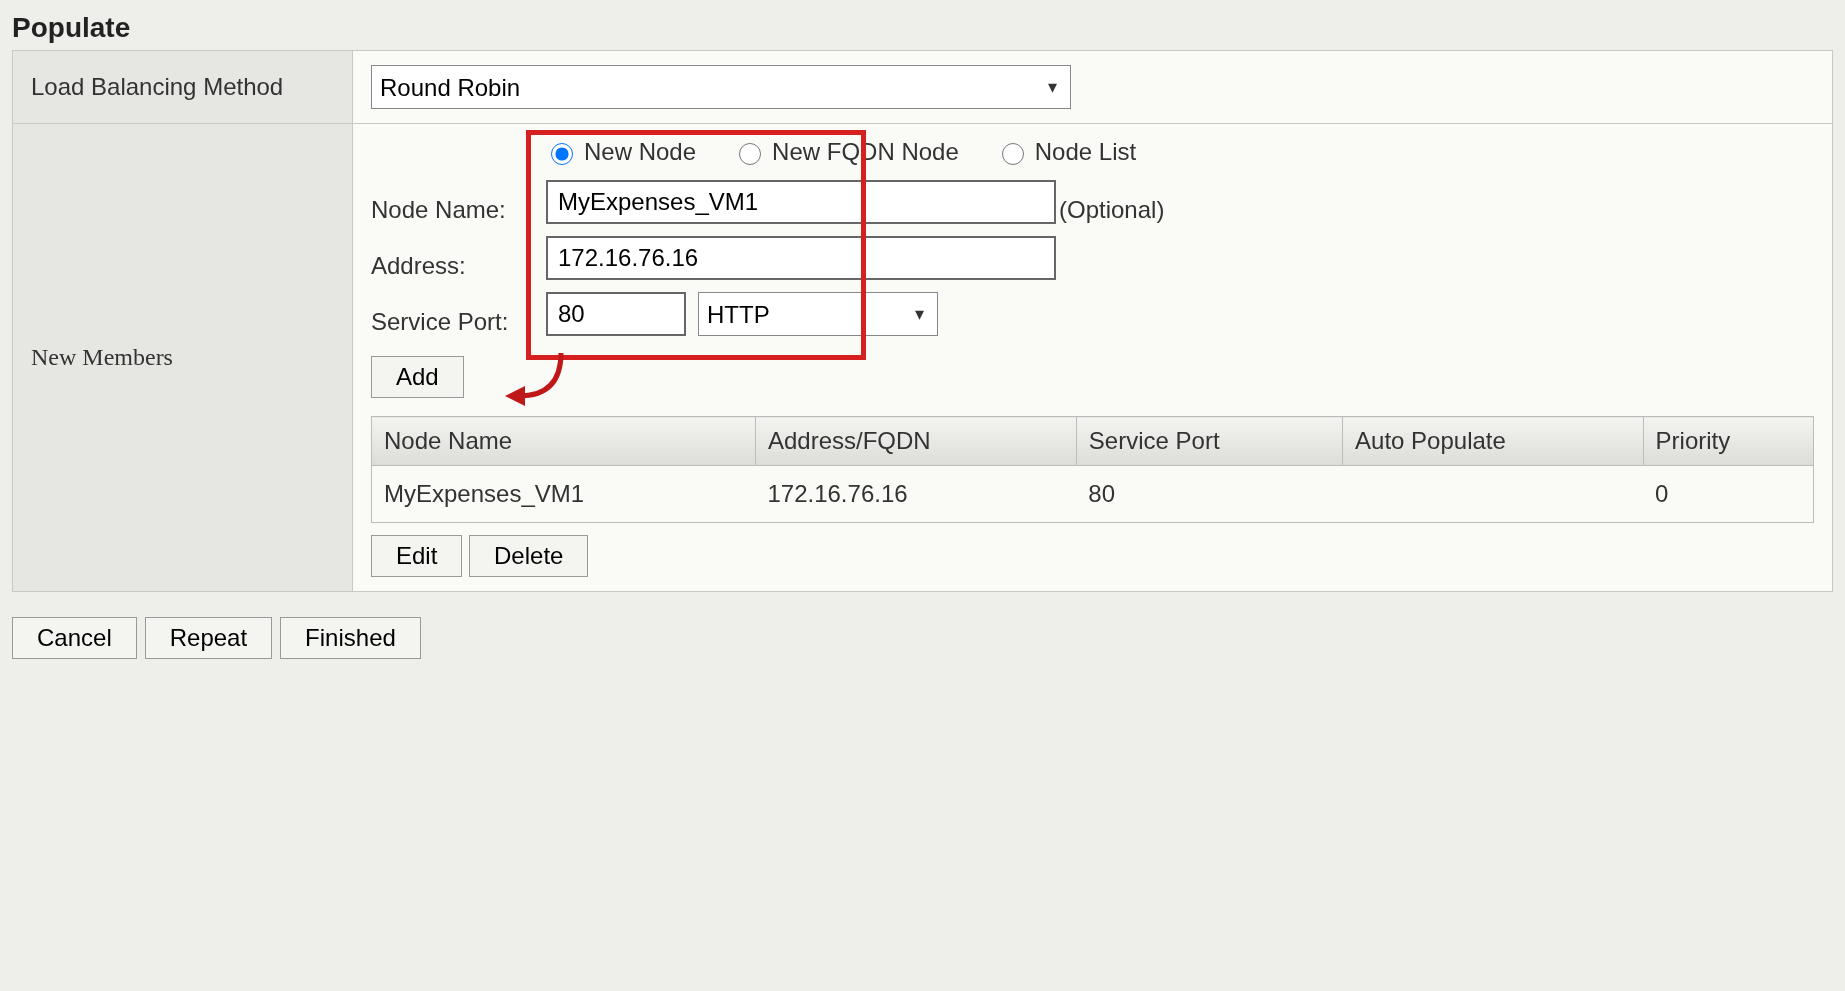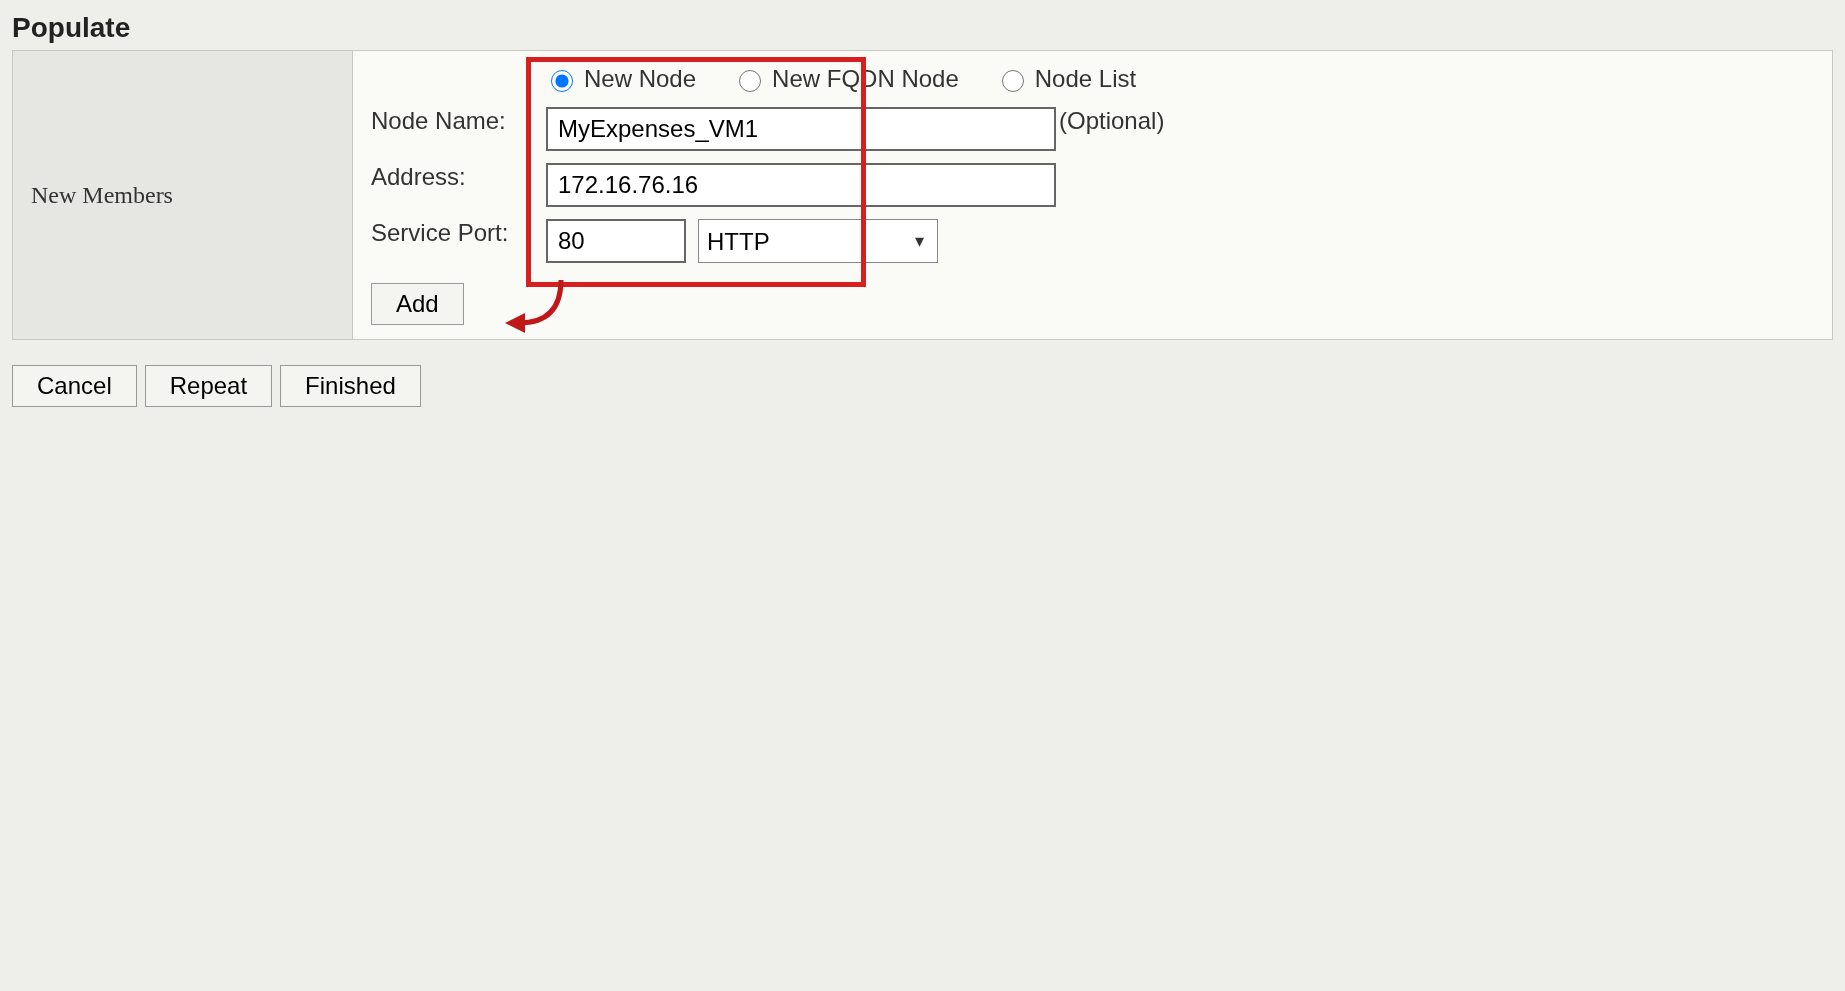--- a/index.html
+++ b/index.html
@@ -84,21 +84,21 @@
       align-items: center;
       gap: 8px;
       font-size: 24px;
     }
     input[type="radio"] {
       width: 22px;
       height: 22px;
     }
     .form-row {
       display: flex;
-      align-items: flex-start;
+      align-items: flex-end;
       margin-bottom: 12px;
     }
     .form-row .flabel {
       width: 175px;
       font-size: 24px;
     }
     .text-input {
       font-size: 24px;
       padding: 4px 10px;
       height: 44px;
@@ -165,20 +165,31 @@
       vertical-align: middle !important;
     }
   </style>
 </head>
 <body>
 
 <div class="section-title">Populate</div>
 
 <table class="main-table">
   <tbody>
+    <tr>
+      <td class="label-cell label-mid">Load Balancing Method</td>
+      <td class="value-cell">
+        <div class="select-wrapper">
+          <select class="select-wide">
+            <option>Round Robin</option>
+          </select>
+          <span class="chev">▾</span>
+        </div>
+      </td>
+    </tr>
     <tr>
       <td class="label-cell" style="vertical-align: middle; font-family: Liberation Serif, serif;">New Members</td>
       <td class="value-cell">
         <div class="member-form">
 
           <div class="highlight-box" style="left:155px; top:-8px; width:340px; height:230px;"></div>
           <svg class="arrow-svg" style="left:130px; top:210px;" width="68" height="70" viewBox="0 0 68 70">
             <path d="M 60 5 Q 60 48 18 48" stroke="#c01818" stroke-width="5" fill="none"></path>
             <path d="M 4 48 L 24 38 L 24 58 Z" fill="#c01818"></path>
           </svg>
@@ -218,21 +229,45 @@
                 <option>HTTP</option>
               </select>
               <span class="chev">▾</span>
             </div>
           </div>
 
           <div style="margin-top:20px;">
             <button class="btn">Add</button>
           </div>
 
-
+          <table class="members-table">
+            <thead>
+              <tr>
+                <th>Node Name</th>
+                <th>Address/FQDN</th>
+                <th>Service Port</th>
+                <th>Auto Populate</th>
+                <th>Priority</th>
+              </tr>
+            </thead>
+            <tbody>
+              <tr>
+                <td>MyExpenses_VM1</td>
+                <td>172.16.76.16</td>
+                <td>80</td>
+                <td></td>
+                <td>0</td>
+              </tr>
+            </tbody>
+          </table>
+
+          <div>
+            <button class="btn">Edit</button>
+            <button class="btn">Delete</button>
+          </div>
         </div>
       </td>
     </tr>
   </tbody>
 </table>
 
 <div class="button-row">
   <button class="btn">Cancel</button>
   <button class="btn">Repeat</button>
   <button class="btn">Finished</button>

